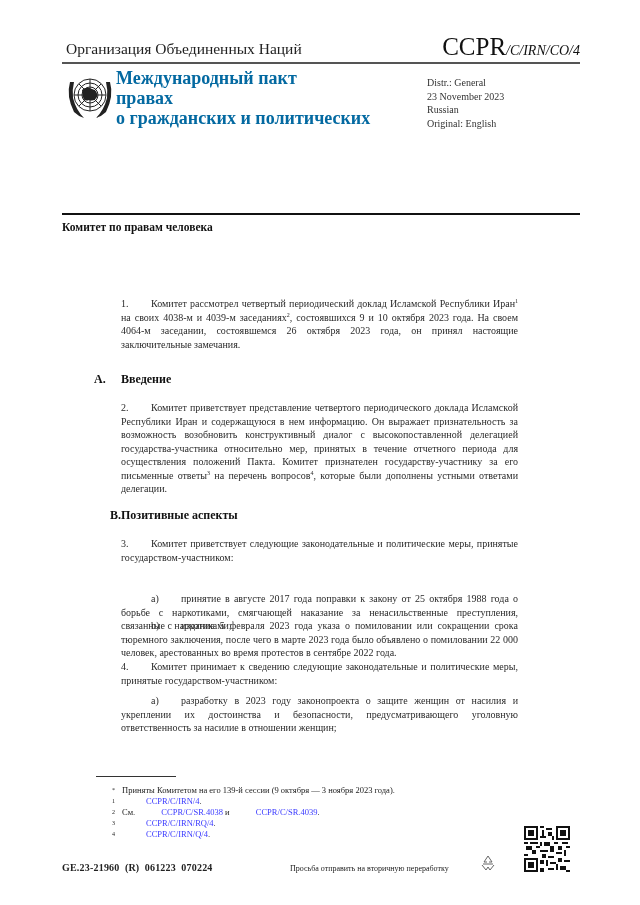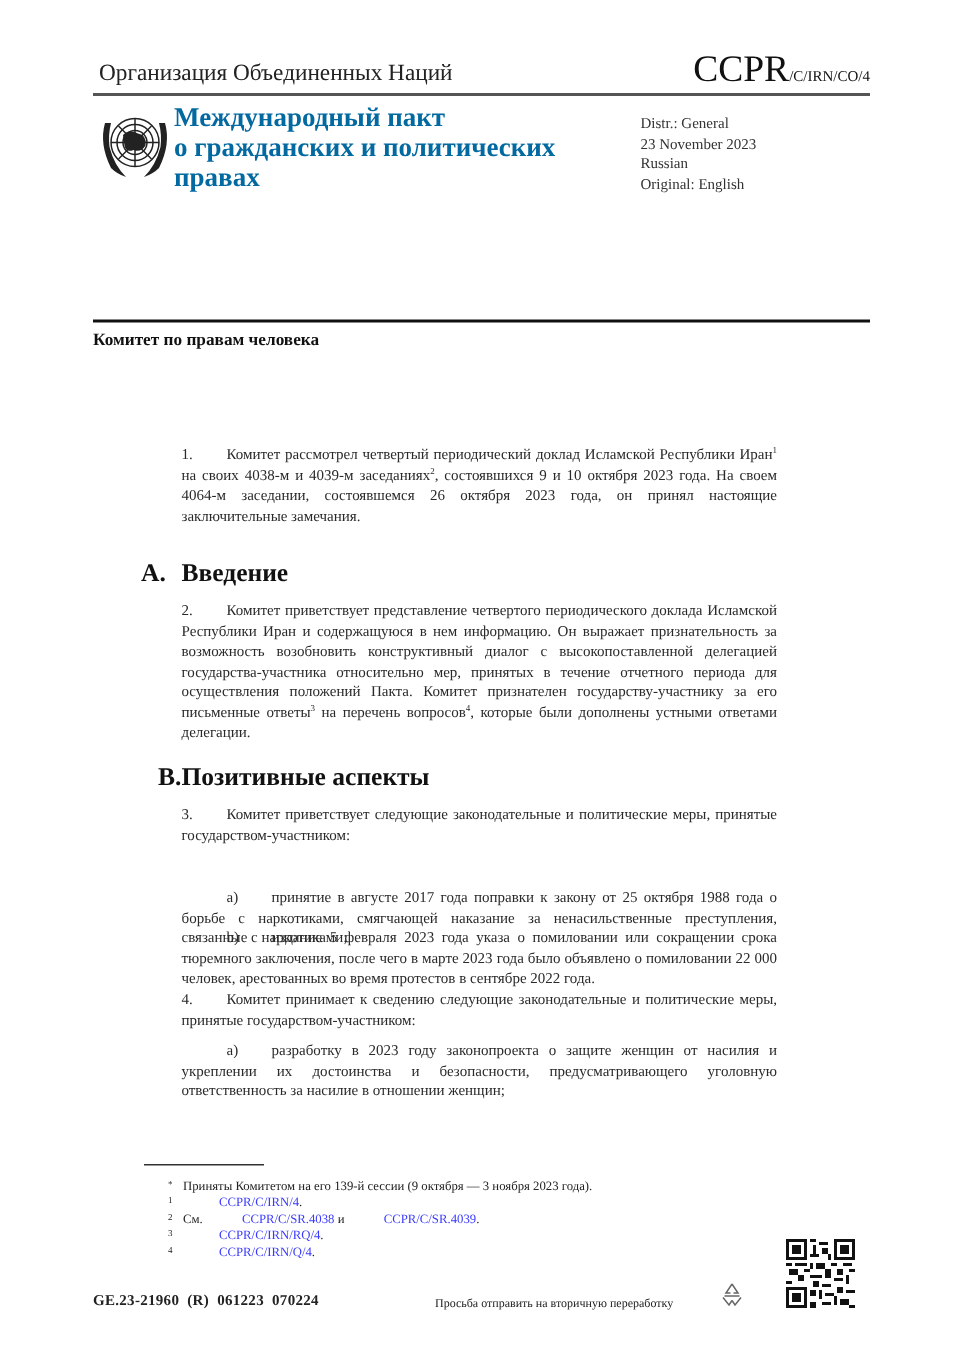--- a/index.html
+++ b/index.html
@@ -2,42 +2,42 @@
 <html><head>
 <meta charset="utf-8">
 <style>
   html, body { margin: 0; padding: 0; background: #ffffff; }
   body { width: 640px; height: 905px; position: relative; overflow: hidden;
          font-family: "Liberation Serif", "DejaVu Serif", serif; color: #1a1a1a; }
   .abs { position: absolute; }
 
   .org-name { left: 66px; top: 40px; font-size: 15.5px; color: #222; }
   .symbol { right: 60px; top: 33px; font-size: 25px; color: #111; white-space: nowrap; }
-  .symbol .suffix { font-size: 10px; }
+  .symbol .suffix { font-size: 14px; font-style: italic; }
   .rule-top { left: 62px; top: 62px; width: 518px; height: 1.5px; background: #555; }
 
   .logo { left: 62px; top: 68px; width: 56px; height: 56px; }
 
   .treaty-title { left: 116px; top: 68px; font-size: 18px; font-weight: bold; line-height: 20px; color: #0369a1; }
 
   .distr { left: 427px; top: 76px; font-size: 10px; line-height: 13.5px; color: #333; }
 
   .rule-mid { left: 62px; top: 213px; width: 518px; height: 2px; background: #111; }
 
   .committee { left: 62px; top: 221px; font-size: 11.5px; font-weight: bold; color: #111; }
 
   .doc-title { left: 121px; top: 251px; font-size: 15px; font-weight: bold; line-height: 18px; color: #111; }
   .doc-title sup { font-size: 7px; font-weight: normal; }
 
   .para { left: 121px; width: 397px; font-size: 10px; line-height: 13.5px; color: #2a2a2a; text-align: justify; }
   .para .num { display: inline-block; width: 30px; }
   .para .sub { display: inline-block; width: 30px; margin-left: 30px; }
   .para sup { font-size: 6px; line-height: 0; }
 
-  .section-head { left: 94px; font-size: 17px; font-weight: bold; color: #111; }
+  .section-head { left: 94px; font-size: 12px; font-weight: bold; color: #111; }
   .section-head .letter { display: inline-block; width: 27px; }
 
   .fn-rule { left: 96px; top: 776px; width: 80px; height: 1px; background: #333; }
   .footnotes { left: 112px; top: 785px; font-size: 8.5px; line-height: 11px; color: #222; }
   .footnotes .mark { display: inline-block; width: 10px; font-size: 6px; vertical-align: top; }
   .footnotes .link { color: #3a3aff; margin-left: 24px; }
 
   .job-no { left: 62px; top: 862px; font-size: 10px; color: #222; letter-spacing: 0.2px; font-weight: bold; }
   .recycle-text { left: 290px; top: 864px; font-size: 8px; color: #222; }
   .recycle-icon { left: 478px; top: 853px; width: 20px; height: 20px; }
@@ -65,22 +65,22 @@
     <path d="M20 22 Q24 18 30 21 Q36 22 35 29 Q32 34 27 32 Q22 34 21 29 Z" fill="#222"></path>
     <g fill="#222">
       <path d="M8 14 Q4 28 12 44 Q16 48 22 50 Q14 42 11 30 Q10 22 12 14 Z"></path>
       <path d="M48 14 Q52 28 44 44 Q40 48 34 50 Q42 42 45 30 Q46 22 44 14 Z"></path>
     </g>
   </svg>
 </div>
 
 <div class="abs treaty-title">
   <div>Международный пакт</div>
+  <div>правах</div>
   <div>о гражданских и политических</div>
-  <div>правах</div>
 </div>
 
 <div class="abs distr">
   <div>Distr.: General</div>
   <div>23 November 2023</div>
   <div>Russian</div>
   <div>Original: English</div>
 </div>
 
 <div class="abs rule-mid"></div>

